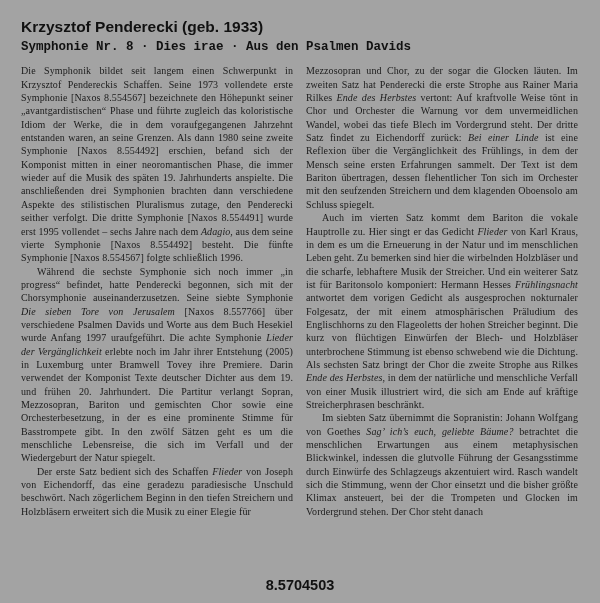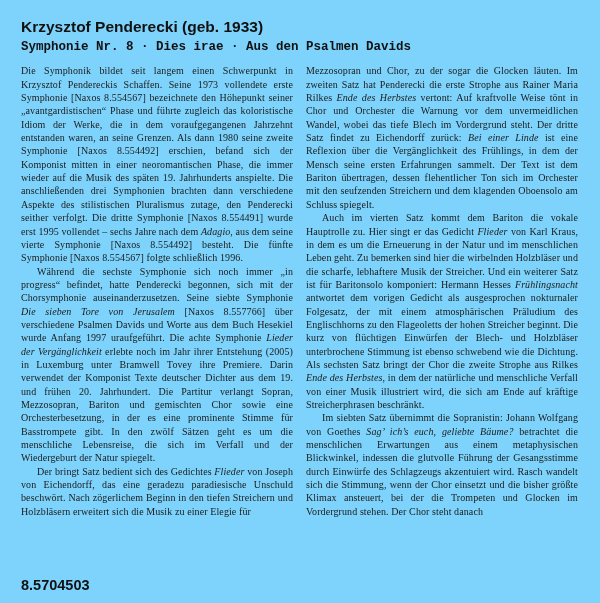--- a/index.html
+++ b/index.html
@@ -5,21 +5,21 @@
   html, body {
     margin: 0;
     padding: 0;
     background: #ffffff;
   }
   .page {
     position: relative;
     width: 600px;
     height: 603px;
     box-sizing: border-box;
-    background: #7dd3fc;
+    background: #a3a3a3;
     color: #1b1b1b;
     padding: 17px 21px 10px 21px;
     display: flex;
     flex-direction: column;
     overflow: hidden;
     font-family: "Liberation Serif", serif;
   }
   .header {
     flex: 0 0 auto;
     margin-bottom: 9px;
@@ -59,21 +59,21 @@
     letter-spacing: 0.1px;
   }
   .column p.para.indent {
     text-indent: 16px;
   }
   .column p.para em {
   }
   .footer {
     flex: 0 0 auto;
     display: flex;
-    justify-content: flex-start;
+    justify-content: center;
     align-items: baseline;
     font-family: "Liberation Sans", sans-serif;
     font-weight: bold;
     font-size: 14.5px;
     color: #111111;
     padding-top: 4px;
   }
 </style>
 </head>
 <body>
@@ -82,21 +82,21 @@
 
   <div class="header">
     <h1 class="title">Krzysztof Penderecki (geb. 1933)</h1>
     <h2 class="subtitle">Symphonie Nr. 8 · Dies irae · Aus den Psalmen Davids</h2>
   </div>
 
   <div class="columns">
     <div class="column">
         <p class="para"><span>Die Symphonik bildet seit langem einen Schwerpunkt in Krzysztof Pendereckis Schaffen. Seine 1973 vollendete erste Symphonie [Naxos 8.554567] bezeichnete den Höhepunkt seiner „avantgardistischen“ Phase und führte zugleich das koloristische Idiom der Werke, die in dem voraufgegangenen Jahrzehnt entstanden waren, an seine Grenzen. Als dann 1980 seine zweite Symphonie [Naxos 8.554492] erschien, befand sich der Komponist mitten in einer neoromantischen Phase, die immer wieder auf die Musik des späten 19. Jahrhunderts anspielte. Die anschließenden drei Symphonien brachten dann verschiedene Aspekte des stilistischen Pluralismus zutage, den Penderecki seither verfolgt. Die dritte Symphonie [Naxos 8.554491] wurde erst 1995 vollendet – sechs Jahre nach dem </span><em>Adagio,</em><span> aus dem seine vierte Symphonie [Naxos 8.554492] besteht. Die fünfte Symphonie [Naxos 8.554567] folgte schließlich 1996.</span></p>
         <p class="para indent"><span>Während die sechste Symphonie sich noch immer „in progress“ befindet, hatte Penderecki begonnen, sich mit der Chorsymphonie auseinanderzusetzen. Seine siebte Symphonie </span><em>Die sieben Tore von Jerusalem</em><span> [Naxos 8.557766] über verschiedene Psalmen Davids und Worte aus dem Buch Hesekiel wurde Anfang 1997 uraufgeführt. Die achte Symphonie </span><em>Lieder der Vergänglichkeit</em><span> erlebte noch im Jahr ihrer Entstehung (2005) in Luxemburg unter Bramwell Tovey ihre Premiere. Darin verwendet der Komponist Texte deutscher Dichter aus dem 19. und frühen 20. Jahrhundert. Die Partitur verlangt Sopran, Mezzosopran, Bariton und gemischten Chor sowie eine Orchesterbesetzung, in der es eine prominente Stimme für Basstrompete gibt. In den zwölf Sätzen geht es um die menschliche Lebensreise, die sich im Verfall und der Wiedergeburt der Natur spiegelt.</span></p>
-        <p class="para indent"><span>Der bringt Satz bedient sich des Gedichtes </span><em>Flieder</em><span> von Joseph von Eichendorff, das eine geradezu paradiesische Unschuld beschwört. Nach zögerlichem Beginn in den tiefen Streichern und Holzbläsern erweitert sich die Musik zu einer Elegie für</span></p>
+        <p class="para indent"><span>Der erste Satz bedient sich des Schaffen </span><em>Flieder</em><span> von Joseph von Eichendorff, das eine geradezu paradiesische Unschuld beschwört. Nach zögerlichem Beginn in den tiefen Streichern und Holzbläsern erweitert sich die Musik zu einer Elegie für</span></p>
       </div>
     <div class="column">
         <p class="para"><span>Mezzosopran und Chor, zu der sogar die Glocken läuten. Im zweiten Satz hat Penderecki die erste Strophe aus Rainer Maria Rilkes </span><em>Ende des Herbstes</em><span> vertont: Auf kraftvolle Weise tönt in Chor und Orchester die Warnung vor dem unvermeidlichen Wandel, wobei das tiefe Blech im Vordergrund steht. Der dritte Satz findet zu Eichendorff zurück: </span><em>Bei einer Linde</em><span> ist eine Reflexion über die Vergänglichkeit des Frühlings, in dem der Mensch seine ersten Erfahrungen sammelt. Der Text ist dem Bariton übertragen, dessen flehentlicher Ton sich im Orchester mit den seufzenden Streichern und dem klagenden Oboensolo am Schluss spiegelt.</span></p>
         <p class="para indent"><span>Auch im vierten Satz kommt dem Bariton die vokale Hauptrolle zu. Hier singt er das Gedicht </span><em>Flieder</em><span> von Karl Kraus, in dem es um die Erneuerung in der Natur und im menschlichen Leben geht. Zu bemerken sind hier die wirbelnden Holzbläser und die scharfe, lebhaftere Musik der Streicher. Und ein weiterer Satz ist für Baritonsolo komponiert: Hermann Hesses </span><em>Frühlingsnacht</em><span> antwortet dem vorigen Gedicht als ausgesprochen nokturnaler Folgesatz, der mit einem atmosphärischen Präludium des Englischhorns zu den Flageoletts der hohen Streicher beginnt. Die kurz von flüchtigen Einwürfen der Blech- und Holzbläser unterbrochene Stimmung ist ebenso schwebend wie die Dichtung. Als sechsten Satz bringt der Chor die zweite Strophe aus Rilkes </span><em>Ende des Herbstes</em><span>, in dem der natürliche und menschliche Verfall von einer Musik illustriert wird, die sich am Ende auf kräftige Streicherphrasen beschränkt.</span></p>
         <p class="para indent"><span>Im siebten Satz übernimmt die Sopranistin: Johann Wolfgang von Goethes </span><em>Sag’ ich’s euch, geliebte Bäume?</em><span> betrachtet die menschlichen Erwartungen aus einem metaphysischen Blickwinkel, indessen die glutvolle Führung der Gesangsstimme durch Einwürfe des Schlagzeugs akzentuiert wird. Rasch wandelt sich die Stimmung, wenn der Chor einsetzt und die bisher größte Klimax ansteuert, bei der die Trompeten und Glocken im Vordergrund stehen. Der Chor steht danach</span></p>
       </div>
   </div>
 
   <div class="footer">
     <span>8.570450</span>

